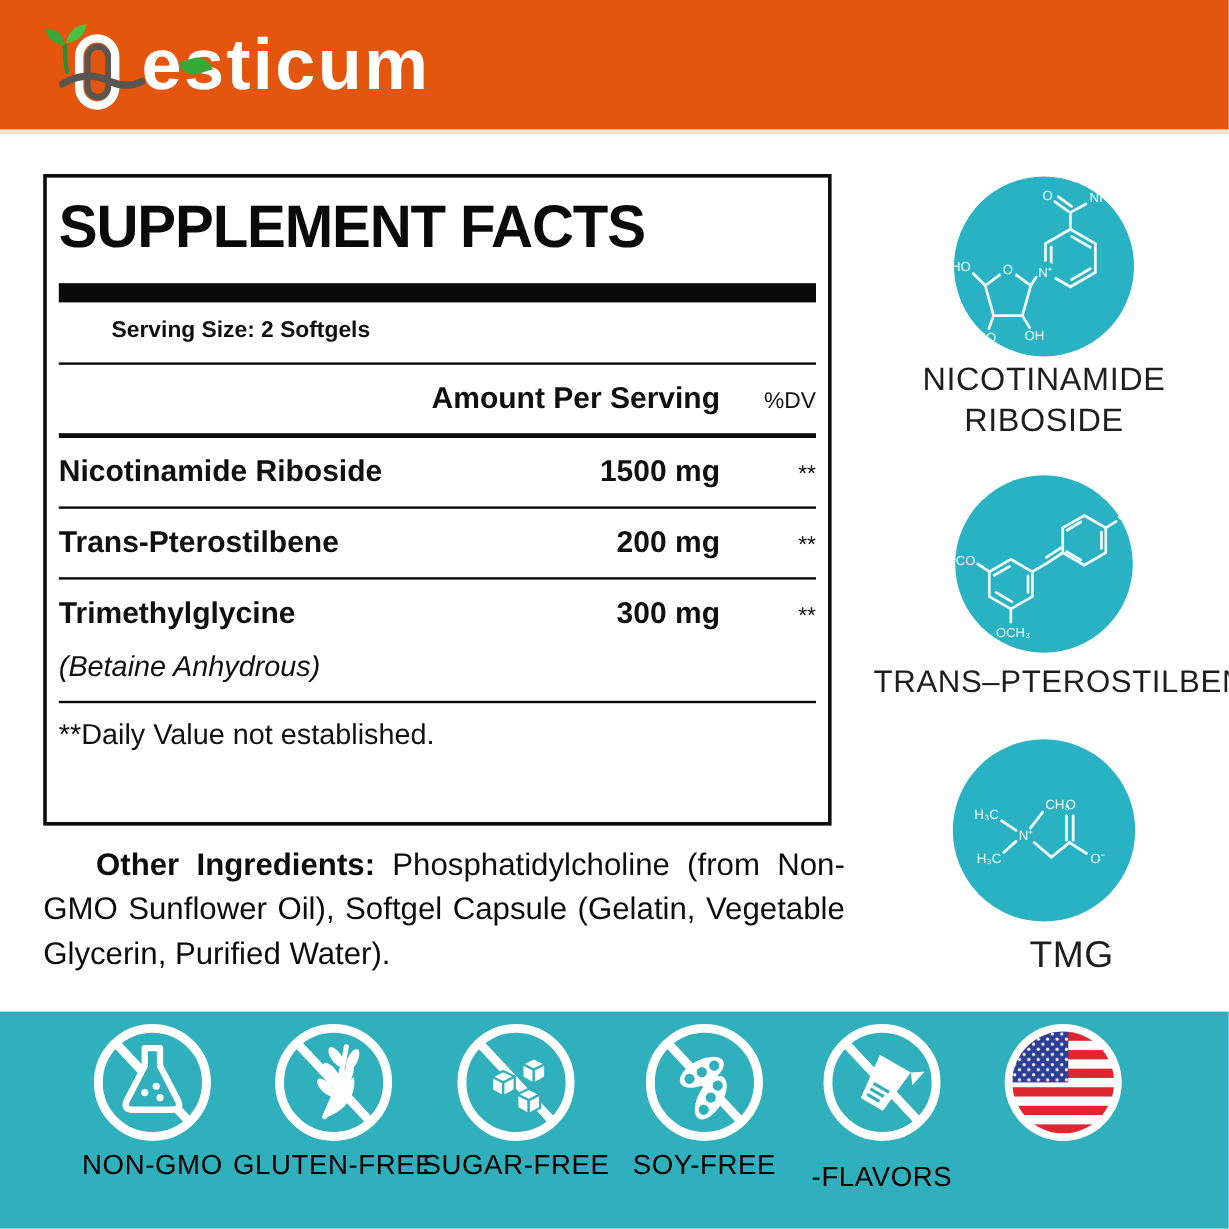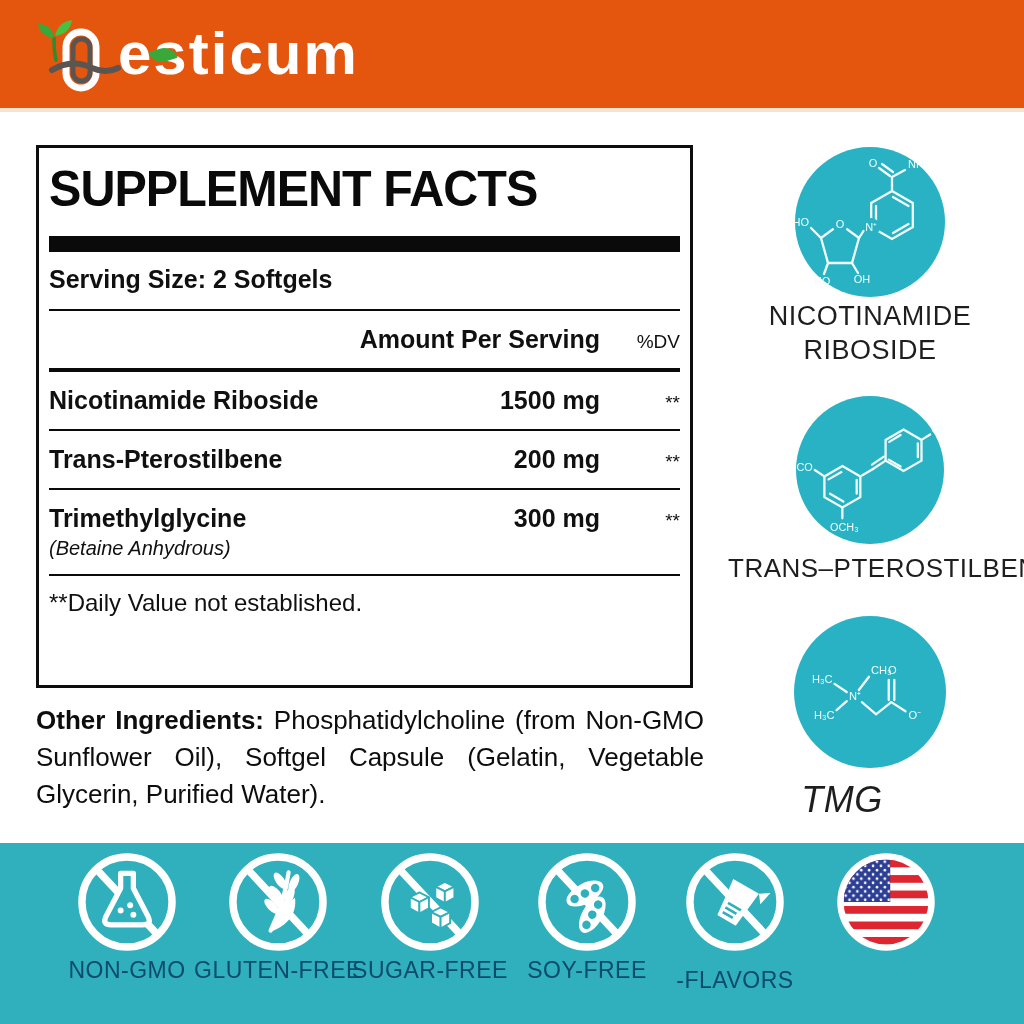--- a/index.html
+++ b/index.html
@@ -24,63 +24,63 @@
   
   .facts {
     position:absolute; left:36px; top:145px; width:657px; height:543px;
     border:3px solid #0d0d0d; background:#ffffff; padding:0 10px;
   }
   .facts-title {
     margin-top:12px; font-size:50px; font-weight:bold; letter-spacing:-1px;
     transform:scaleX(.97); transform-origin:left; white-space:nowrap; color:#0a0a0a;
   }
   .bar { height:16px; background:#0a0a0a; margin-top:18px; }
-  .serv { font-size:25px; font-weight:bold; margin-top:13px; }
+  .serv { font-size:19px; font-weight:bold; margin-top:13px;margin-left:44px; }
   .serv + .serv { margin-top:9px; }
   .hline { height:2px; background:#0a0a0a; margin-top:15px; }
   .mline { height:4px; background:#0a0a0a; }
   .trow { display:flex; align-items:baseline; padding:14px 0; }
   .trow .c-name { flex:1; font-size:25px; font-weight:bold; }
   .trow .c-amt  { width:170px; text-align:right; font-size:25px; font-weight:bold; }
   .trow .c-dv   { width:80px; text-align:right; font-size:19px; font-weight:normal; }
   .thead .c-amt { width:330px; }
-  .row-sub { font-size:20px; font-style:italic; font-weight:normal; margin-top:4px; }
+  .row-sub { font-size:24px; font-style:italic; font-weight:normal; margin-top:16px; }
   .row-wrap { padding:14px 0; }
   .row-wrap .trow { padding:0; }
   .footnote { font-size:24px; padding:13px 0; font-weight:normal; }
 
   
   .other {
     position:absolute; left:36px; top:702px; width:668px;
     font-size:26px; line-height:1.43; text-align:justify; color:#0d0d0d;
   }
-  .other b { font-weight:bold; }
+  .other b { font-weight:bold;margin-left:44px; }
 
   
   .mol-circle { position:absolute; border-radius:50%; background:#28b2c4; }
   .mc1 { left:795px; top:147px; width:150px; height:150px; }
   .mc2 { left:796px; top:396px; width:148px; height:148px; }
   .mc3 { left:794px; top:616px; width:152px; height:152px; }
   .mol-circle svg { width:100%; height:100%; display:block; }
   .mol-label {
     position:absolute; text-align:center; color:#1e1e1e; font-size:27px;
     letter-spacing:.5px; line-height:1.25; font-weight:normal;
   }
   .ml1 { left:745px; top:300px; width:250px; }
   .ml2 { left:728px; top:552px; width:296px; white-space:nowrap; font-size:26px; }
-  .ml3 { left:717px; top:777px; width:250px; font-size:36px;font-style:italic; }
+  .ml3 { left:768px; top:777px; width:250px; font-size:31px; }
   .mol-circle text { font-size:11px; fill:#f2fdfe; font-family:"Liberation Sans",sans-serif; }
   .mol-circle .bond { stroke:#f2fdfe; stroke-width:2.3; fill:none; stroke-linecap:round; }
 
   
   .band { position:absolute; left:0; top:843px; width:1024px; height:181px; background:#2fb0bc; }
   .badge { position:absolute; top:6px; text-align:center; }
   .badge svg { width:106px; height:106px; display:block; margin:0 auto; }
   .badge-label {
-    margin-top:2px; color:#0c4a6e; font-size:23px; letter-spacing:.5px; line-height:1.15;
+    margin-top:2px; color:#000000; font-size:23px; letter-spacing:.5px; line-height:1.15;
     white-space:nowrap;
   }
   .b1 { left:42px;  width:170px; }
   .b2 { left:193px; width:170px; }
   .b3 { left:345px; width:170px; }
   .b4 { left:502px; width:170px; }
   .b5 { left:645px; width:180px; }
   .b6 { left:796px; width:180px; }
   .ring { fill:none; stroke:#fff; stroke-width:7; }
   .slash { stroke:#fff; stroke-width:7; stroke-linecap:round; }

